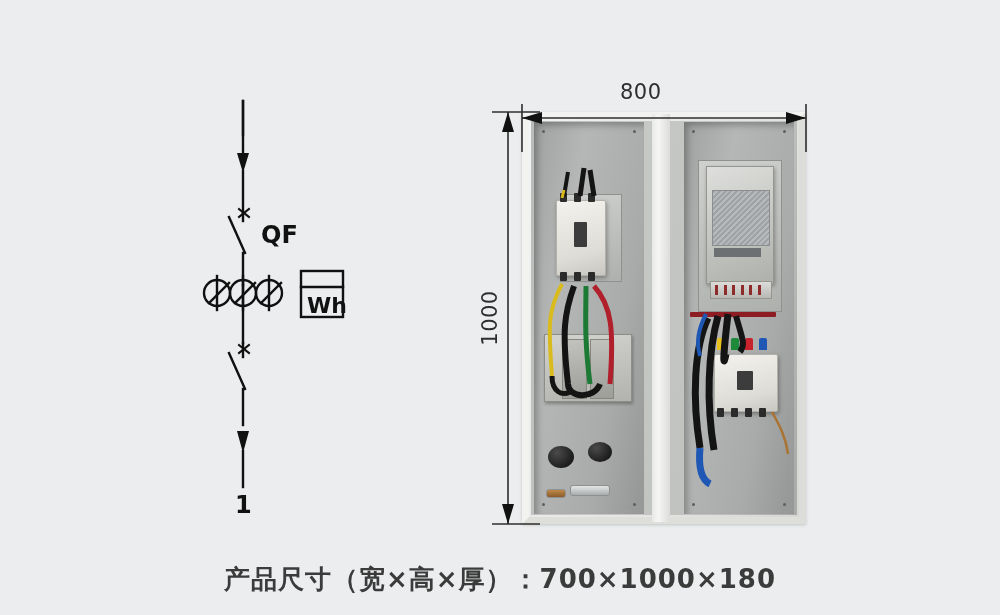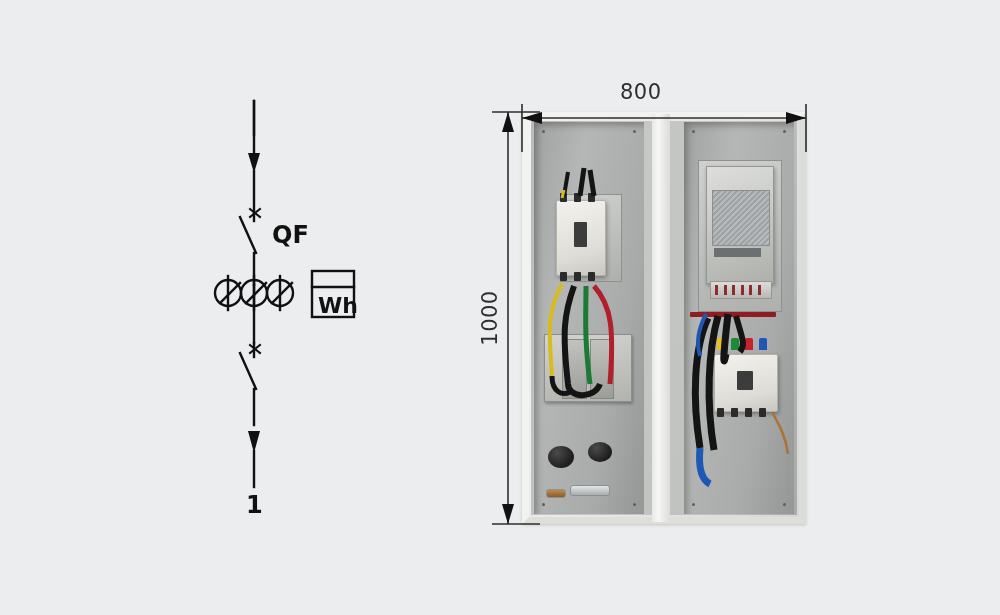--- a/index.html
+++ b/index.html
@@ -18,21 +18,21 @@
   .stage {
     position: absolute;
     inset: 0;
     width: 1000px;
     height: 615px;
   }
 
   
   .schematic {
     position: absolute;
-    left: 190px;
+    left: 179px;
     top: 95px;
     width: 200px;
     height: 420px;
   }
   .schematic svg { display: block; }
 
   
   .photo-wrap {
     position: absolute;
     left: 470px;
@@ -405,14 +405,15 @@
       <polygon points="52,40 72,34 72,46" fill="#111"></polygon>
       <polygon points="336,40 316,34 316,46" fill="#111"></polygon>
       <polygon points="38,34 32,54 44,54" fill="#111"></polygon>
       <polygon points="38,446 32,426 44,426" fill="#111"></polygon>
     </svg>
 
     <div class="dim-label dim-label-w">800</div>
     <div class="dim-label dim-label-h">1000</div>
   </div>
 
+  <div class="caption">产品尺寸（宽×高×厚）：700×1000×180</div>
 
 </div>
 
 </body></html>

